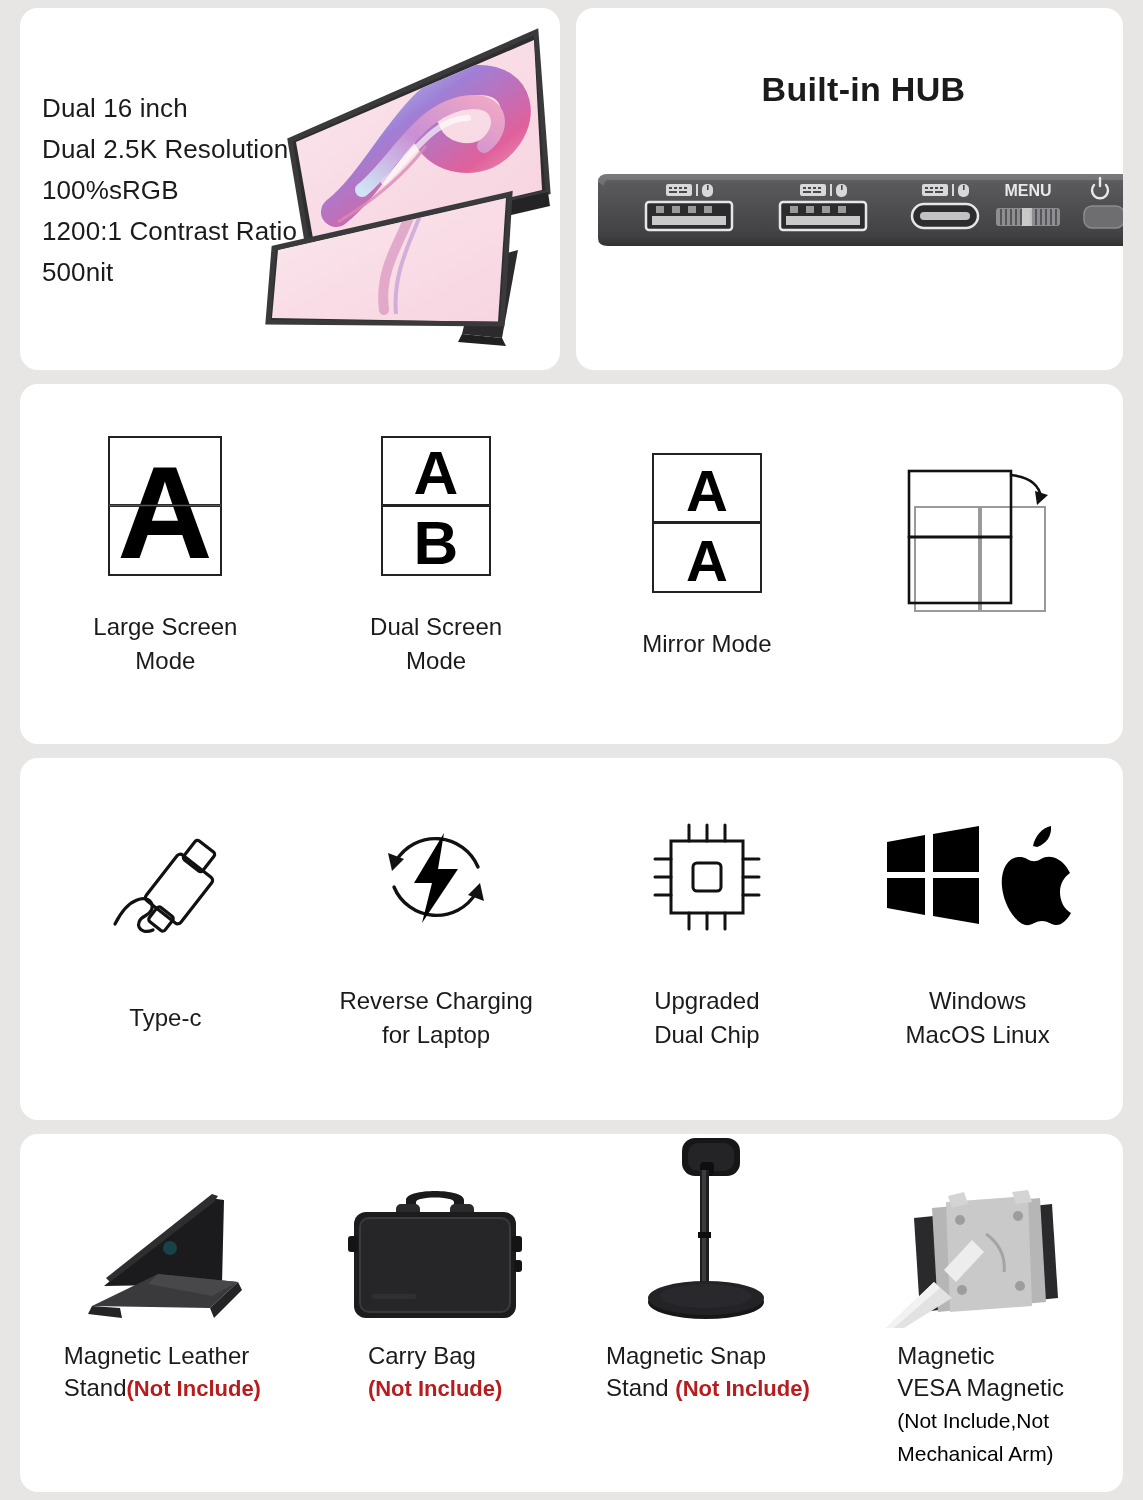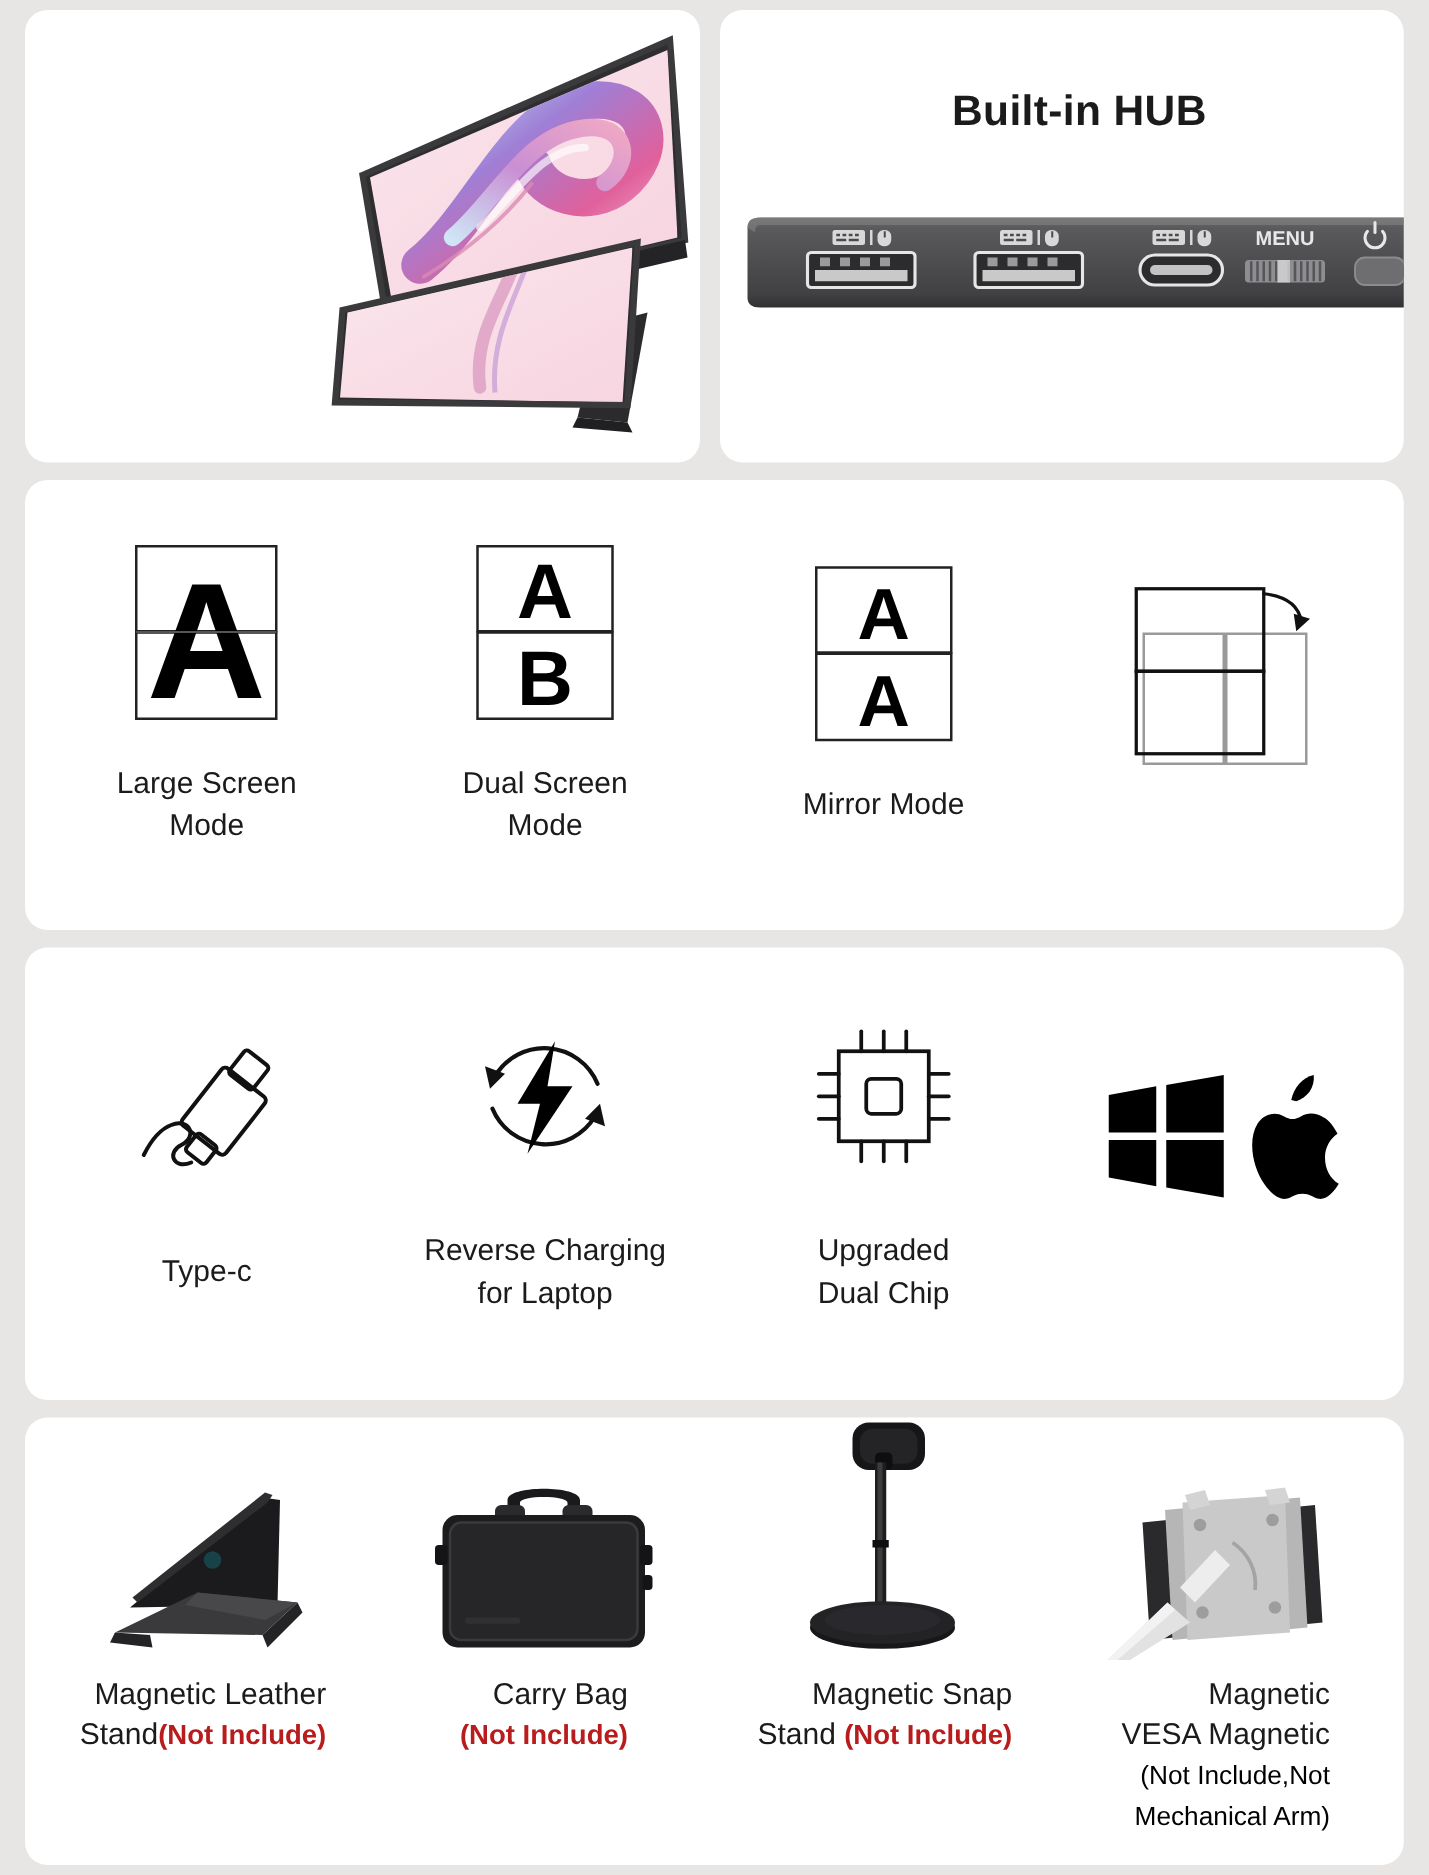--- a/index.html
+++ b/index.html
@@ -35,35 +35,42 @@
   
   .card-feats { height:362px; display:flex; align-items:center; padding:10px 10px 24px 10px; }
   .feat-col { flex:1; display:flex; flex-direction:column; align-items:center; }
   .feat-icon { height:130px; display:flex; align-items:center; justify-content:center; margin-bottom:42px; }
   .feat-label { font-size:24px; line-height:34px; text-align:center; }
 
   
   .card-acc { flex:1; display:flex; align-items:flex-start; padding:22px 6px 0 6px; }
   .acc-col { flex:1; display:flex; flex-direction:column; align-items:center; }
   .acc-img { height:172px; display:flex; align-items:flex-end; justify-content:center; margin-bottom:12px; }
-  .acc-label { font-size:24px; line-height:32px; text-align:right; }
+  .acc-label { font-size:24px; line-height:32px; text-align:left; }
   .nota { color:#b91c1c;font-weight:bold; }
   .nota-sm { color:#000000; font-size:21px; }
   .acc-label .small { font-size:22px; }
 
   svg { display:block; overflow:visible; }
 </style>
 </head>
 <body>
 
 <div class="page">
 
   <div class="row1">
 
     <div class="card card-specs">
+      <ul class="specs-list">
+        <li>Dual 16 inch</li>
+        <li>Dual 2.5K Resolution</li>
+        <li>100%sRGB</li>
+        <li>1200:1 Contrast Ratio</li>
+        <li>500nit</li>
+      </ul>
 
       <div class="monitor-art">
         <svg width="300" height="330" viewBox="0 0 300 330">
           <defs>
             <linearGradient id="scr" x1="0" y1="0" x2="1" y2="1">
               <stop offset="0%" stop-color="#fbe9ee"></stop>
               <stop offset="45%" stop-color="#f9dde6"></stop>
               <stop offset="100%" stop-color="#f6d2de"></stop>
             </linearGradient>
             <linearGradient id="swirl1" x1="0" y1="0" x2="1" y2="1">
@@ -340,20 +347,21 @@
             <polygon points="50,12 96,4 96,50 50,50"></polygon>
             <polygon points="4,56 42,56 42,93 4,86"></polygon>
             <polygon points="50,56 96,56 96,102 50,94"></polygon>
           </g>
           <g fill="#000">
             <path d="M150 24 C152 14 159 6 168 4 C169 14 163 22 154 25 Z"></path>
             <path d="M176 38 C170 34 163 34 158 37 C153 40 149 40 144 37 C137 33 128 35 123 43 C115 56 119 78 129 92 C134 99 140 104 146 103 C151 102 153 99 159 99 C165 99 167 102 172 103 C178 104 184 98 188 91 C181 87 177 79 177 70 C177 62 181 55 187 51 C184 45 180 40 176 38 Z"></path>
           </g>
         </svg>
       </div>
+      <div class="feat-label">Windows<br>MacOS Linux</div>
     </div>
   </div>
 
   <div class="card card-acc">
 
     <div class="acc-col">
       <div class="acc-img">
         <svg width="200" height="150" viewBox="0 0 200 150">
           <polygon points="42,108 148,20 162,22 160,106" fill="#1b1b1d"></polygon>
           <polygon points="44,100 150,16 156,18 152,24 48,104" fill="#2e2e30"></polygon>

